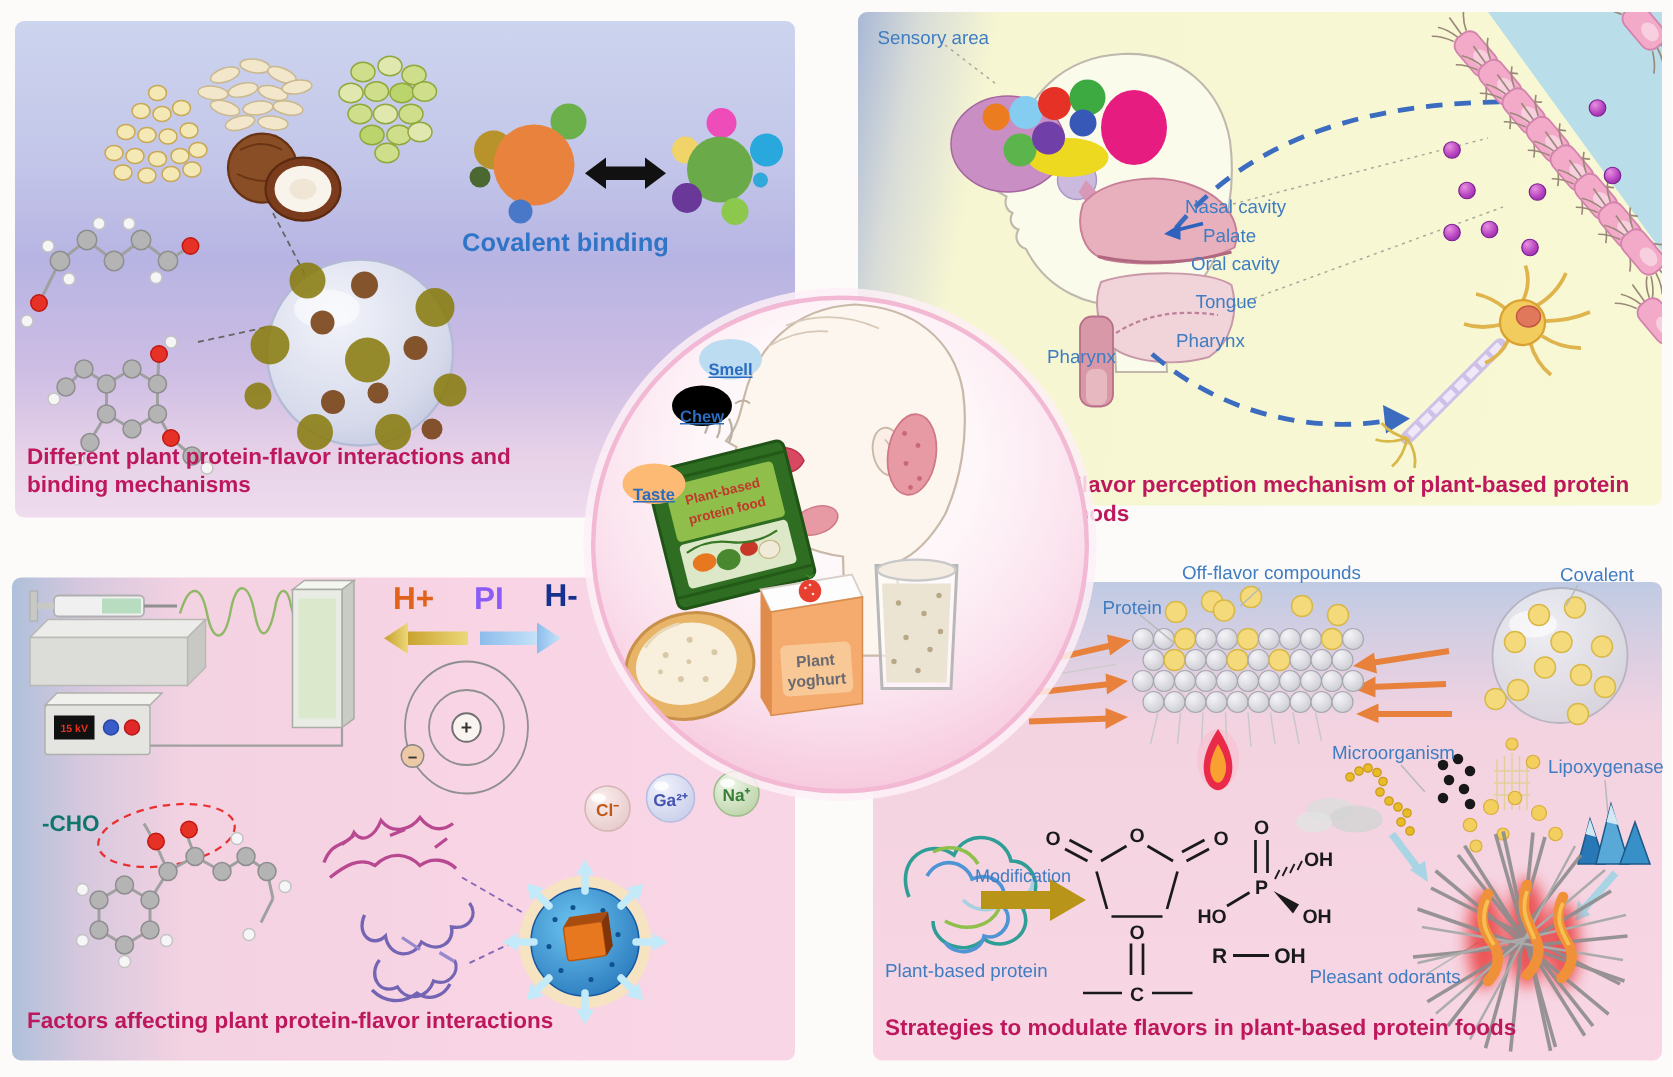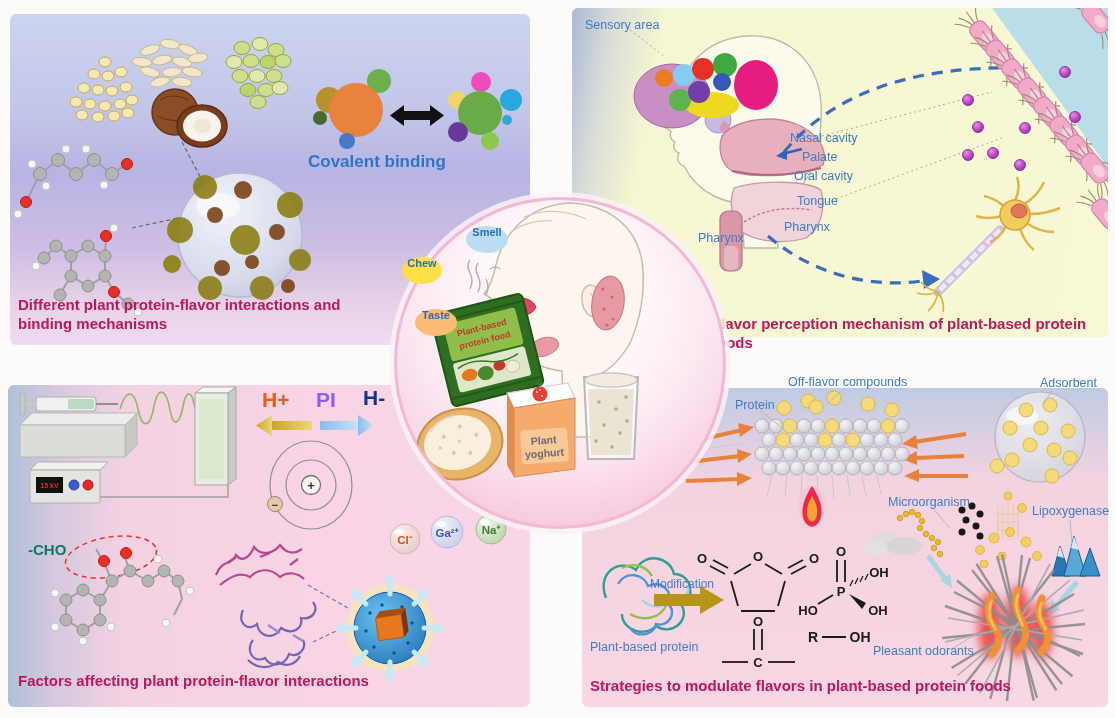--- a/index.html
+++ b/index.html
@@ -15,22 +15,22 @@
     background:linear-gradient(90deg,#afc0da 0%,#d6c8de 9%,#f3d2e2 22%,#f8d4e4 60%,#f9d6e5 100%);}
   #panelBR{left:582px;top:388px;width:526px;height:319px;
     background:linear-gradient(180deg,#bfcbe3 0%,#d8cee2 13%,#f4d3e1 30%,#f8d6e4 100%);}
   #circle{position:absolute;left:394px;top:197px;width:326px;height:326px;border-radius:50%;z-index:4;
     background:radial-gradient(circle at 50% 32%,#ffffff 0%,#fef6f9 34%,#fbe4ef 58%,#f6c5db 86%,#f1b2d1 100%);
     border:3px solid #f2b8d4;box-shadow:0 0 0 5px rgba(253,240,246,.85);}
   .lbl{position:absolute;font-size:12.5px;color:#3f7dc2;white-space:nowrap;z-index:3;}
   .cap{position:absolute;font-weight:bold;font-size:15px;color:#be185d;line-height:1.25;z-index:3;}
   .bigbind{position:absolute;font-weight:bold;font-size:17px;color:#2f74c6;white-space:nowrap;z-index:3;}
   .ph{position:absolute;font-weight:bold;font-size:21px;white-space:nowrap;z-index:3;}
-  .bubble{position:absolute;border-radius:50%;display:flex;align-items:flex-start;justify-content:center;
-    font-weight:bold;font-size:11px;color:#2c6cbe;z-index:5;}
+  .bubble{position:absolute;border-radius:50%;display:flex;align-items:flex-end;justify-content:center;
+    font-weight:bold;font-size:11px;color:#2c6cbe;z-index:5;text-decoration:underline;}
   svg{position:absolute;left:0;top:0;}
 </style>
 </head>
 <body>
 
 <div id="root">
 
   <div id="panelTL" class="panel"></div>
   <svg class="abs" style="left:10px;top:14px;z-index:2" width="520" height="331" viewBox="0 0 520 331">
     <defs>
@@ -808,21 +808,21 @@
     </g>
 
     <g>
       <line x1="240" y1="249" x2="264" y2="249" stroke="#1a1a1a" stroke-width="2"></line>
       <text x="231" y="254" font-weight="bold" font-size="14" fill="#1a1a1a" text-anchor="middle">R</text>
       <text x="278" y="254" font-weight="bold" font-size="14" fill="#1a1a1a" text-anchor="middle">OH</text>
     </g>
   </svg>
   <div class="lbl" style="left:735px;top:398px">Protein</div>
   <div class="lbl" style="left:788px;top:375px">Off-flavor compounds</div>
-  <div class="lbl" style="left:1040px;top:376px">Adsorbent</div>
+  <div class="lbl" style="left:1040px;top:376px">Covalent</div>
   <div class="lbl" style="left:888px;top:495px">Microorganism</div>
   <div class="lbl" style="left:1032px;top:504px">Lipoxygenase</div>
   <div class="lbl" style="left:650px;top:577px;font-size:12px">Modification</div>
   <div class="lbl" style="left:590px;top:640px">Plant-based protein</div>
   <div class="lbl" style="left:873px;top:644px">Pleasant odorants</div>
   <div class="cap" style="left:590px;top:677px;width:480px">Strategies to modulate flavors in plant-based protein foods</div>
 
   <div id="circle"></div>
   <svg class="abs" style="left:394px;top:197px;z-index:5;border-radius:50%;overflow:hidden" width="326" height="326" viewBox="0 0 326 326">
 
@@ -914,20 +914,20 @@
           <circle cx="226" cy="236" r="1.8"></circle>
           <circle cx="202" cy="244" r="1.8"></circle>
         <circle cx="218" cy="250" r="1.8"></circle>
           <circle cx="233" cy="224" r="1.8"></circle>
       </g>
     </g>
   </svg>
   <div class="bubble" style="left:466px;top:226px;width:42px;height:27px;background:#bcdcf2">
     <span>Smell</span>
     </div>
-  <div class="bubble" style="left:402px;top:257px;width:40px;height:27px;background:#fde047">
+  <div class="bubble" style="left:448px;top:257px;width:40px;height:27px;background:#000000">
     <span>Chew</span>
     </div>
   <div class="bubble" style="left:415px;top:309px;width:42px;height:27px;background:#fdba74">
     <span>Taste</span>
     </div>
 
 </div>
 
 </body></html>

